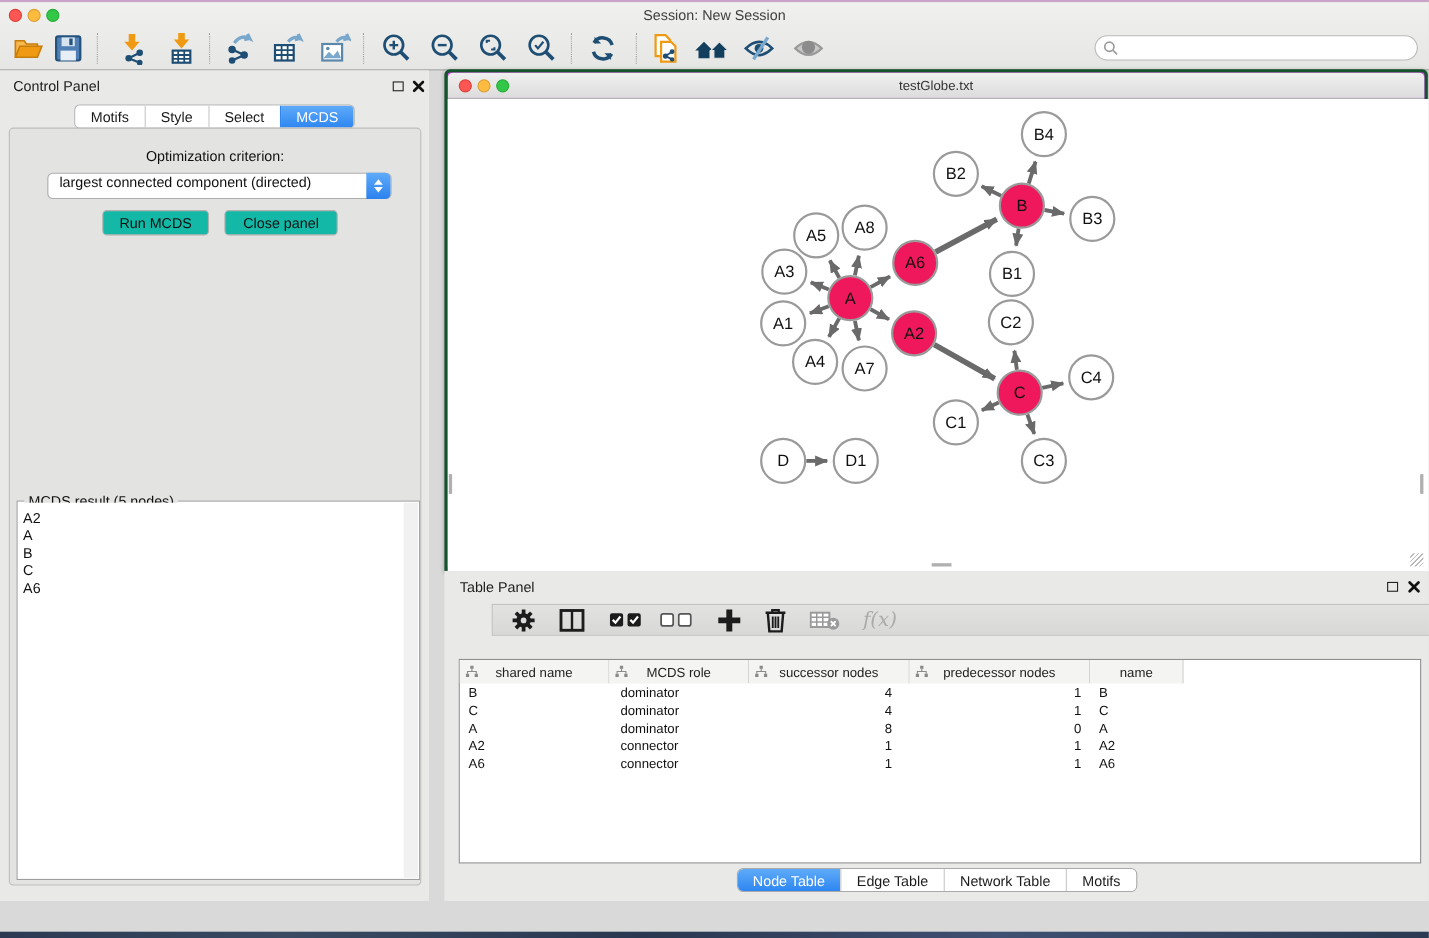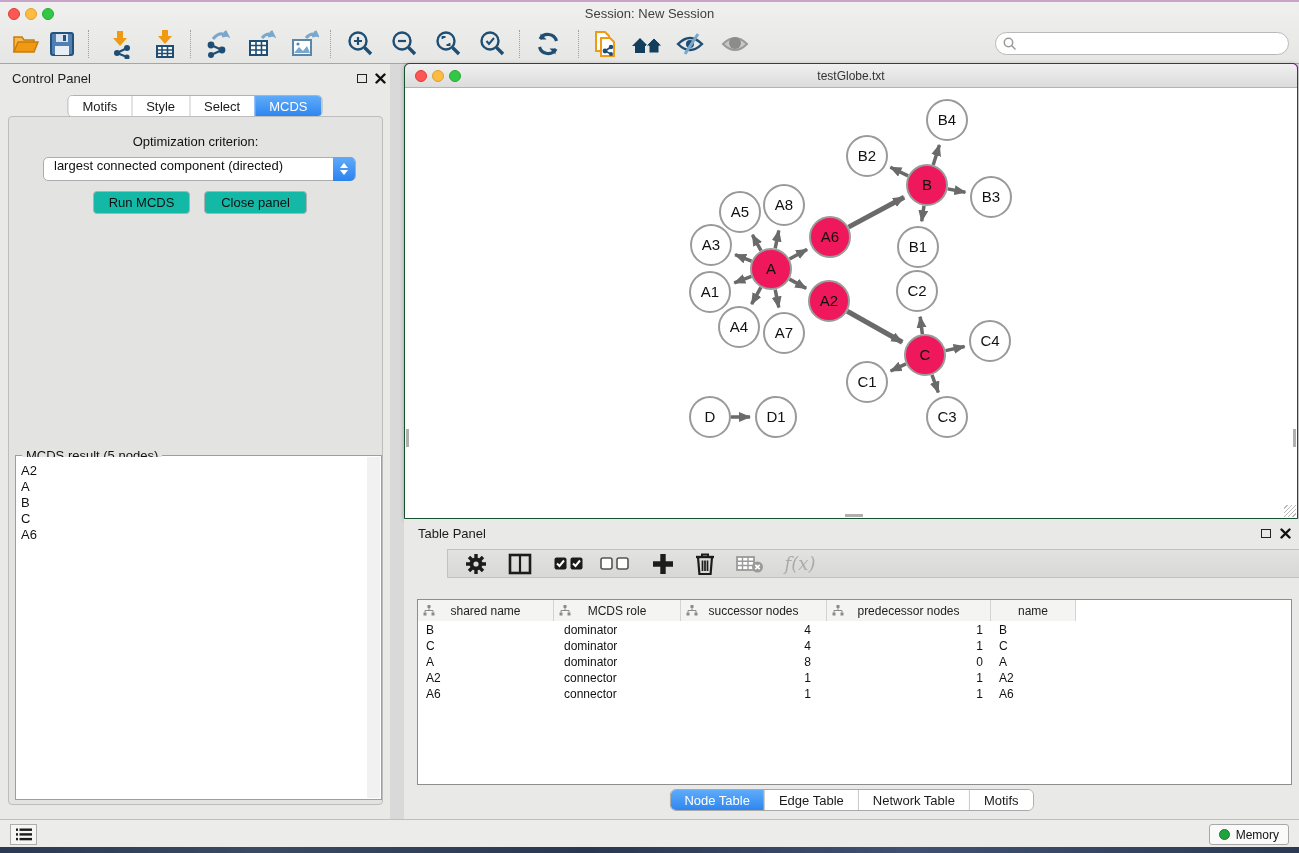--- a/index.html
+++ b/index.html
@@ -59,21 +59,21 @@
 
   .mcds-fieldset { position:absolute; left:6px; top:338px; width:367px; height:345px;
     border:1px solid #9e9e9e; background:#fff; }
   .mcds-legend { position:absolute; left:6px; top:-8px; background:#e3e3e1; padding:0 4px; font-size:13px; color:#111; }
   .mcds-list { position:absolute; inset:1px 14px 1px 1px; background:#fff; padding:6px 0 0 4px; }
   .mcds-item { font-size:13px; color:#111; line-height:16px; }
   .mcds-scroll { position:absolute; top:1px; bottom:1px; right:1px; width:13px; background:#f1f1f1; }
 
   
   .net-window { position:absolute; left:404px; top:63px; width:894px; height:456px;
-    border:1px solid #14532d; border-radius:5px 5px 0 0; background:#d946ef; box-shadow:0 1px 4px rgba(0,0,0,.25); }
+    border:3px solid #14532d; border-radius:5px 5px 0 0; background:#d946ef; box-shadow:0 1px 4px rgba(0,0,0,.25); }
   .net-titlebar { position:absolute; left:0; top:0; width:100%; height:24px;
     background:linear-gradient(#f0f0f0,#dcdcdc); border-bottom:1px solid #b3b3b3; border-radius:5px 5px 0 0; }
   .net-title { position:absolute; width:100%; top:5px; text-align:center; font-size:12px; color:#333; }
   .net-canvas { position:absolute; left:0; top:24px; width:892px; height:430px; background:#fff; overflow:hidden; }
   .net-canvas svg text { font-family:"Liberation Sans","DejaVu Sans",sans-serif; }
   .scroll-thumb-v { position:absolute; width:3px; height:18px; background:#b0b0b0; }
   .scroll-thumb-h { position:absolute; height:3px; width:18px; background:#b0b0b0; }
   .resize-grip { position:absolute; right:1px; bottom:1px; width:12px; height:12px;
     background:repeating-linear-gradient(135deg,transparent,transparent 2px,#b9b9b9 2px,#b9b9b9 3px); }
 
@@ -599,31 +599,15 @@
     </div>
 
     <div class="bottom-tabs">
       <div class="seg sel">Node Table</div>
       <div class="seg">Edge Table</div>
       <div class="seg">Network Table</div>
       <div class="seg">Motifs</div>
     </div>
   </div>
 
-  <div class="status-bar">
-    <div class="status-left-btn">
-      <svg width="16" height="13" viewBox="0 0 16 13">
-        <rect x="0" y="0.5" width="2" height="2.4" fill="#1c1c1c"></rect>
-          <rect x="0" y="5.2" width="2" height="2.4" fill="#1c1c1c"></rect>
-          <rect x="0" y="9.9" width="2" height="2.4" fill="#1c1c1c"></rect>
-        <rect x="3.5" y="0.5" width="12.5" height="2.4" fill="#1c1c1c"></rect>
-          <rect x="3.5" y="5.2" width="12.5" height="2.4" fill="#1c1c1c"></rect>
-          <rect x="3.5" y="9.9" width="12.5" height="2.4" fill="#1c1c1c"></rect>
-      </svg>
-    </div>
-    <div class="memory-btn">
-      <span class="memory-dot"></span>
-      <span class="memory-label">Memory</span>
-    </div>
-  </div>
 
   <div class="desktop-bottom"></div>
 </div>
 
 </body></html>

